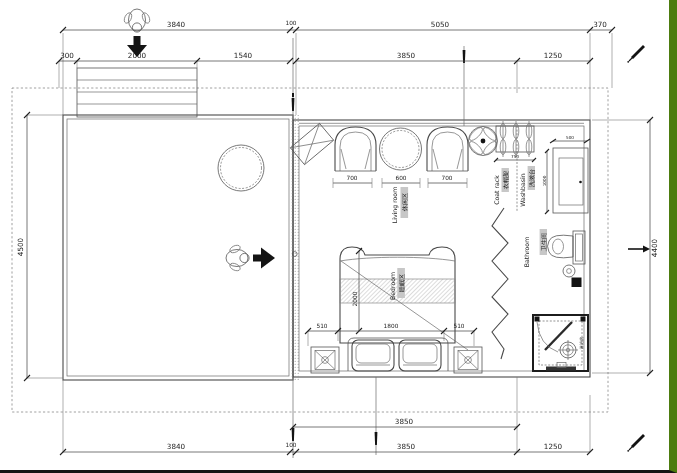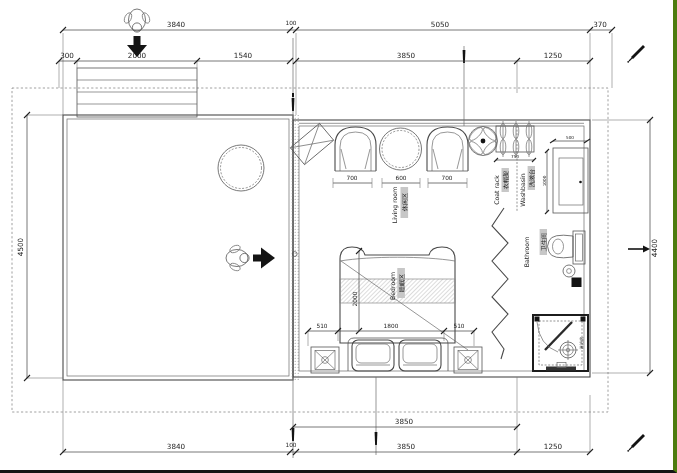--- a/index.html
+++ b/index.html
@@ -1,17 +1,17 @@
 <!DOCTYPE html>
 <html><head>
 <meta charset="utf-8">
 <style>
   html,body{margin:0;padding:0;background:#fff;}
   #frame{position:relative;width:677px;height:473px;background:#fff;
-         border-right:4px solid #4d7c0f;border-bottom:3px solid #141414;
+         border-right:8px solid #4d7c0f;border-bottom:3px solid #141414;
          box-sizing:border-box;overflow:hidden;
          font-family:"DejaVu Sans",sans-serif;}
   svg{display:block}
   .w1{stroke:#4a4a4a;stroke-width:1.1;fill:none}
   .w08{stroke:#555;stroke-width:.8;fill:none}
   .w07{stroke:#6a6a6a;stroke-width:.7;fill:none}
   .thick{stroke:#1c1c1c;stroke-width:2;fill:none}
   .diml{stroke:#4c4c4c;stroke-width:.75;fill:none}
   .ext{stroke:#7a7a7a;stroke-width:.6;fill:none}
   .tick{stroke:#222;stroke-width:1.1;fill:none}

